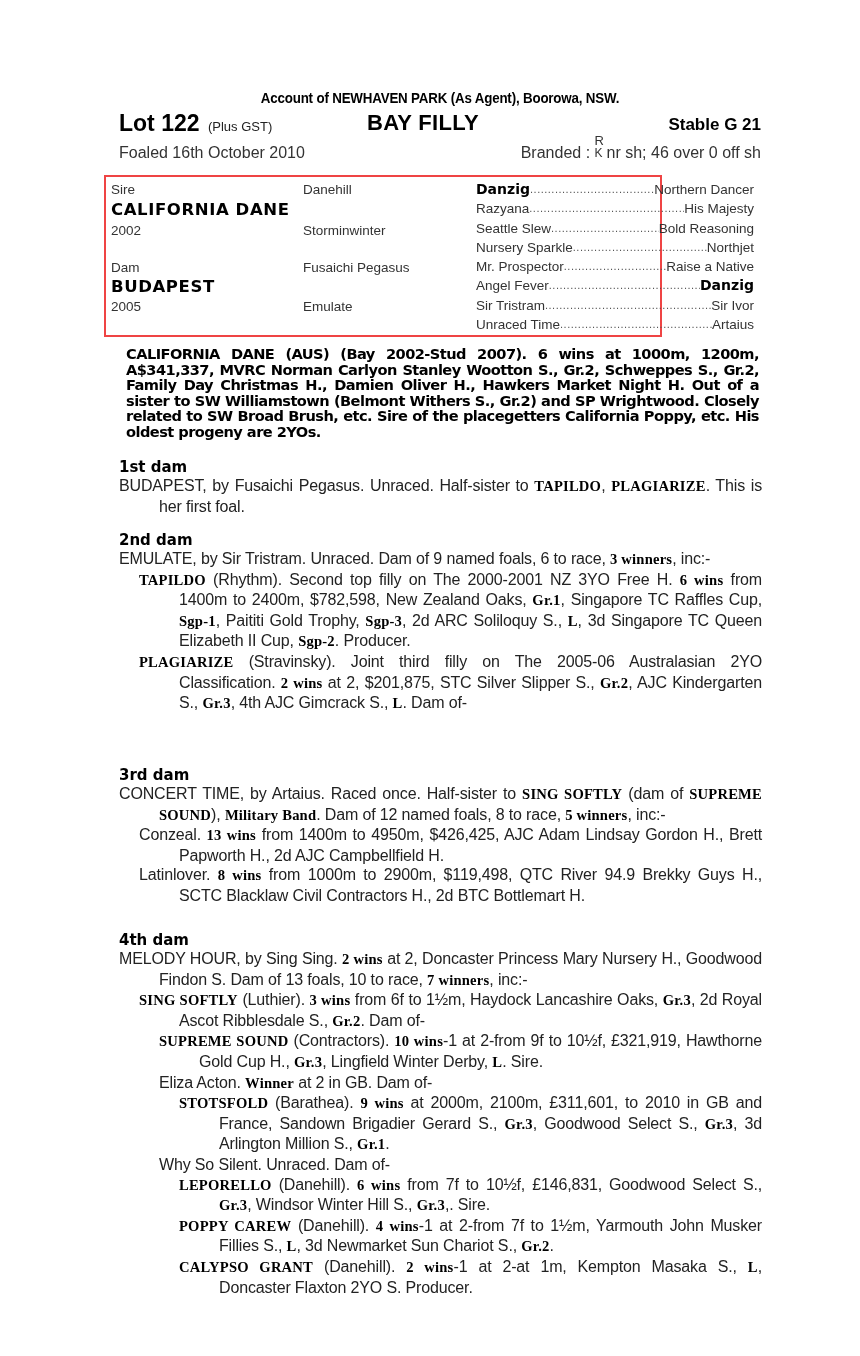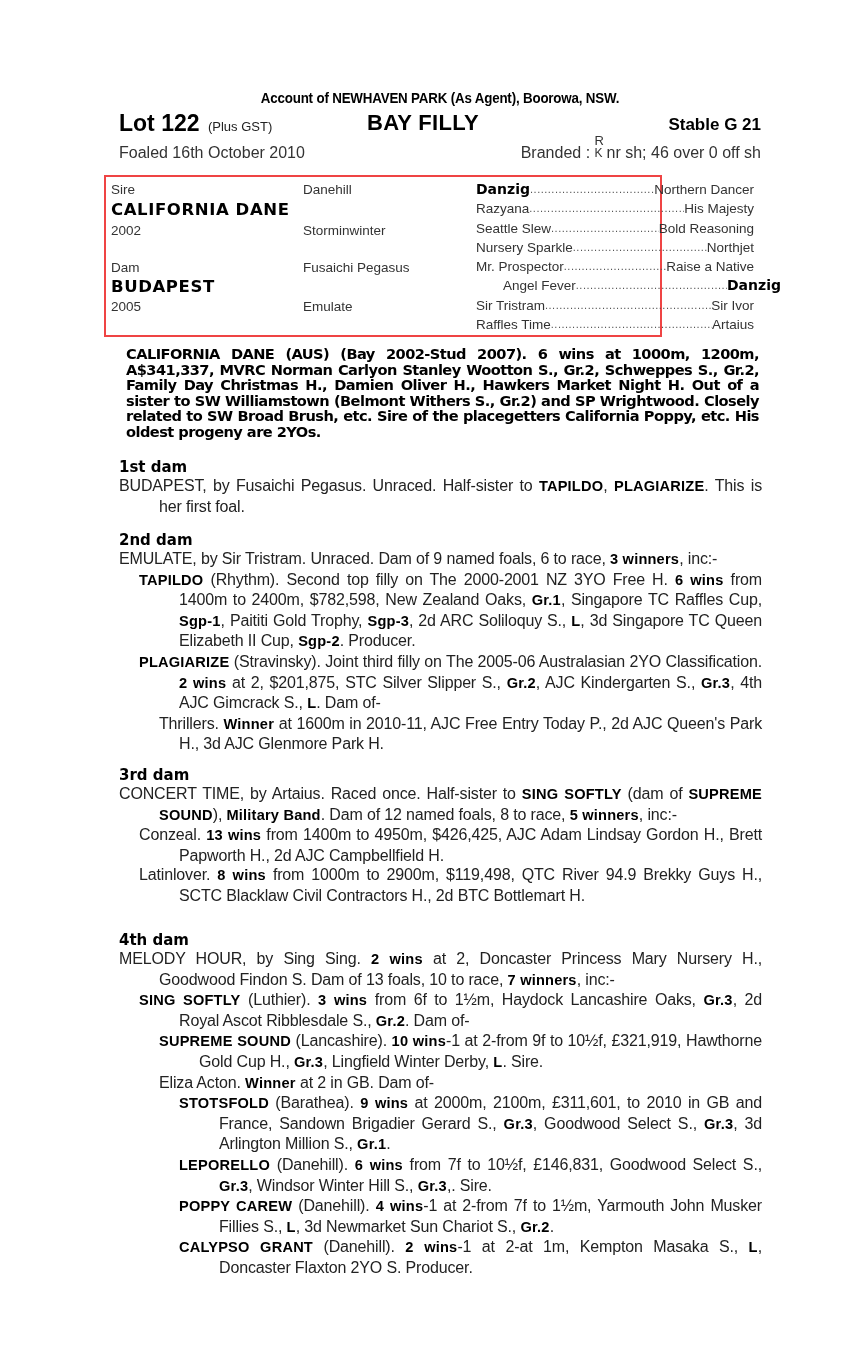--- a/index.html
+++ b/index.html
@@ -26,21 +26,21 @@
   .ped3 .dots { flex:1 1 auto; overflow:hidden; color:#555; font-size:11px; letter-spacing:0.5px; }
   .ped3 .dots::before { content:"...................................................................................................."; }
   .ped3 .r { flex:0 0 auto; }
   .ped3 b { font-family:"DejaVu Sans", sans-serif; font-size:14px; color:#000; }
 
   .sirepara { position:absolute; left:126px; top:346px; width:633px; font-family:"DejaVu Sans", sans-serif; font-weight:bold; font-size:14.6px; line-height:15.6px; letter-spacing:-0.55px; text-align:justify; color:#000; transform:scaleY(1); }
 
   .sec { position:absolute; left:119px; width:643px; }
   .sec-h { font-family:"DejaVu Sans", sans-serif; font-weight:bold; font-size:15px; line-height:18px; color:#000; }
   .p { font-size:16px; line-height:19.6px; color:#222; text-align:justify; letter-spacing:-0.15px; }
-  .p b { font-family:Liberation Sans, sans-serif; font-weight:bold; font-size:14.6px; color:#000; letter-spacing:0.2px; }
+  .p b { font-family:Liberation Serif, serif; font-weight:bold; font-size:14.6px; color:#000; letter-spacing:0.2px; }
   .lv0 { margin-left:0; padding-left:40px; text-indent:-40px; }
   .lv1 { margin-left:20px; padding-left:40px; text-indent:-40px; }
   .lv2 { margin-left:40px; padding-left:20px; text-indent:-20px; }
   .lv2b { margin-left:40px; padding-left:40px; text-indent:-40px; }
   .lv3 { margin-left:60px; padding-left:40px; text-indent:-40px; }
   .nojust { text-align:left; }
 </style>
 </head>
 <body>
 
@@ -91,62 +91,62 @@
   <div class="ped3" style="top:61px;">
       <span class="l">Nursery Sparkle</span>
       <span class="dots"></span>
       <span class="r">Northjet</span>
     </div>
   <div class="ped3" style="top:80px;">
       <span class="l">Mr. Prospector</span>
       <span class="dots"></span>
       <span class="r">Raise a Native</span>
     </div>
-  <div class="ped3" style="top:99px;margin-left:27px;">
+  <div class="ped3" style="top:99px;">
       <span class="l">Angel Fever</span>
       <span class="dots"></span>
       <b class="r">Danzig</b>
     </div>
   <div class="ped3" style="top:119px;">
       <span class="l">Sir Tristram</span>
       <span class="dots"></span>
       <span class="r">Sir Ivor</span>
     </div>
   <div class="ped3" style="top:138px;">
-      <span class="l">Raffles Time</span>
+      <span class="l">Unraced Time</span>
       <span class="dots"></span>
       <span class="r">Artaius</span>
     </div>
 </div>
 
 <div class="sirepara">CALIFORNIA DANE (AUS) (Bay 2002-Stud 2007). 6 wins at 1000m, 1200m, A$341,337, MVRC Norman Carlyon Stanley Wootton S., Gr.2, Schweppes S., Gr.2, Family Day Christmas H., Damien Oliver H., Hawkers Market Night H. Out of a sister to SW Williamstown (Belmont Withers S., Gr.2) and SP Wrightwood. Closely related to SW Broad Brush, etc. Sire of the placegetters California Poppy, etc. His oldest progeny are 2YOs.</div>
 
 <div class="sec" style="top:458px;">
   <div class="sec-h">1st dam</div>
   <div class="p lv0"><span>BUDAPEST, by Fusaichi Pegasus. Unraced. Half-sister to </span><b>TAPILDO</b><span>, </span><b>PLAGIARIZE</b><span>. This is her first foal.</span></div>
 </div>
 
 <div class="sec" style="top:531px;">
   <div class="sec-h">2nd dam</div>
   <div class="p lv0"><span>EMULATE, by Sir Tristram. Unraced. Dam of 9 named foals, 6 to race, </span><b>3 winners</b><span>, inc:-</span></div>
   <div class="p lv1"><b>TAPILDO</b><span> (Rhythm). Second top filly on The 2000-2001 NZ 3YO Free H. </span><b>6 wins</b><span> from 1400m to 2400m, $782,598, New Zealand Oaks, </span><b>Gr.1</b><span>, Singapore TC Raffles Cup, </span><b>Sgp-1</b><span>, Paititi Gold Trophy, </span><b>Sgp-3</b><span>, 2d ARC Soliloquy S., </span><b>L</b><span>, 3d Singapore TC Queen Elizabeth II Cup, </span><b>Sgp-2</b><span>. Producer.</span></div>
   <div class="p lv1"><b>PLAGIARIZE</b><span> (Stravinsky). Joint third filly on The 2005-06 Australasian 2YO Classification. </span><b>2 wins</b><span> at 2, $201,875, STC Silver Slipper S., </span><b>Gr.2</b><span>, AJC Kindergarten S., </span><b>Gr.3</b><span>, 4th AJC Gimcrack S., </span><b>L</b><span>. Dam of-</span></div>
-  <div class="p lv2 " style="margin-left:40px;padding-left:20px;text-indent:-20px;"><span>Thrillers. </span><b>Winner</b><span> at 1600m in 2010-11, AJC Free Entry Today P., 2d AJC Queen's Park H., 3d AJC Glenmore Park H.</span></div>
 </div>
 
 <div class="sec" style="top:766px;">
   <div class="sec-h">3rd dam</div>
   <div class="p lv0"><span>CONCERT TIME, by Artaius. Raced once. Half-sister to </span><b>SING SOFTLY</b><span> (dam of </span><b>SUPREME SOUND</b><span>), </span><b>Military Band</b><span>. Dam of 12 named foals, 8 to race, </span><b>5 winners</b><span>, inc:-</span></div>
   <div class="p lv1"><span>Conzeal. </span><b>13 wins</b><span> from 1400m to 4950m, $426,425, AJC Adam Lindsay Gordon H., Brett Papworth H., 2d AJC Campbellfield H.</span></div>
   <div class="p lv1"><span>Latinlover. </span><b>8 wins</b><span> from 1000m to 2900m, $119,498, QTC River 94.9 Brekky Guys H., SCTC Blacklaw Civil Contractors H., 2d BTC Bottlemart H.</span></div>
 </div>
 
 <div class="sec" style="top:931px;">
   <div class="sec-h">4th dam</div>
   <div class="p lv0"><span>MELODY HOUR, by Sing Sing. </span><b>2 wins</b><span> at 2, Doncaster Princess Mary Nursery H., Goodwood Findon S. Dam of 13 foals, 10 to race, </span><b>7 winners</b><span>, inc:-</span></div>
   <div class="p lv1"><b>SING SOFTLY</b><span> (Luthier). </span><b>3 wins</b><span> from 6f to 1½m, Haydock Lancashire Oaks, </span><b>Gr.3</b><span>, 2d Royal Ascot Ribblesdale S., </span><b>Gr.2</b><span>. Dam of-</span></div>
-  <div class="p lv2b"><b>SUPREME SOUND</b><span> (Lancashire). </span><b>10 wins</b><span>-1 at 2-from 9f to 10½f, £321,919, Hawthorne Gold Cup H., </span><b>Gr.3</b><span>, Lingfield Winter Derby, </span><b>L</b><span>. Sire.</span></div>
+  <div class="p lv2b"><b>SUPREME SOUND</b><span> (Contractors). </span><b>10 wins</b><span>-1 at 2-from 9f to 10½f, £321,919, Hawthorne Gold Cup H., </span><b>Gr.3</b><span>, Lingfield Winter Derby, </span><b>L</b><span>. Sire.</span></div>
   <div class="p lv2b nojust"><span>Eliza Acton. </span><b>Winner</b><span> at 2 in GB. Dam of-</span></div>
   <div class="p lv3"><b>STOTSFOLD</b><span> (Barathea). </span><b>9 wins</b><span> at 2000m, 2100m, £311,601, to 2010 in GB and France, Sandown Brigadier Gerard S., </span><b>Gr.3</b><span>, Goodwood Select S., </span><b>Gr.3</b><span>, 3d Arlington Million S., </span><b>Gr.1</b><span>.</span></div>
+  <div class="p lv2b nojust"><span>Why So Silent. Unraced. Dam of-</span></div>
   <div class="p lv3"><b>LEPORELLO</b><span> (Danehill). </span><b>6 wins</b><span> from 7f to 10½f, £146,831, Goodwood Select S., </span><b>Gr.3</b><span>, Windsor Winter Hill S., </span><b>Gr.3</b><span>,. Sire.</span></div>
   <div class="p lv3"><b>POPPY CAREW</b><span> (Danehill). </span><b>4 wins</b><span>-1 at 2-from 7f to 1½m, Yarmouth John Musker Fillies S., </span><b>L</b><span>, 3d Newmarket Sun Chariot S., </span><b>Gr.2</b><span>.</span></div>
   <div class="p lv3"><b>CALYPSO GRANT</b><span> (Danehill). </span><b>2 wins</b><span>-1 at 2-at 1m, Kempton Masaka S., </span><b>L</b><span>, Doncaster Flaxton 2YO S. Producer.</span></div>
 </div>
 
 </body></html>

